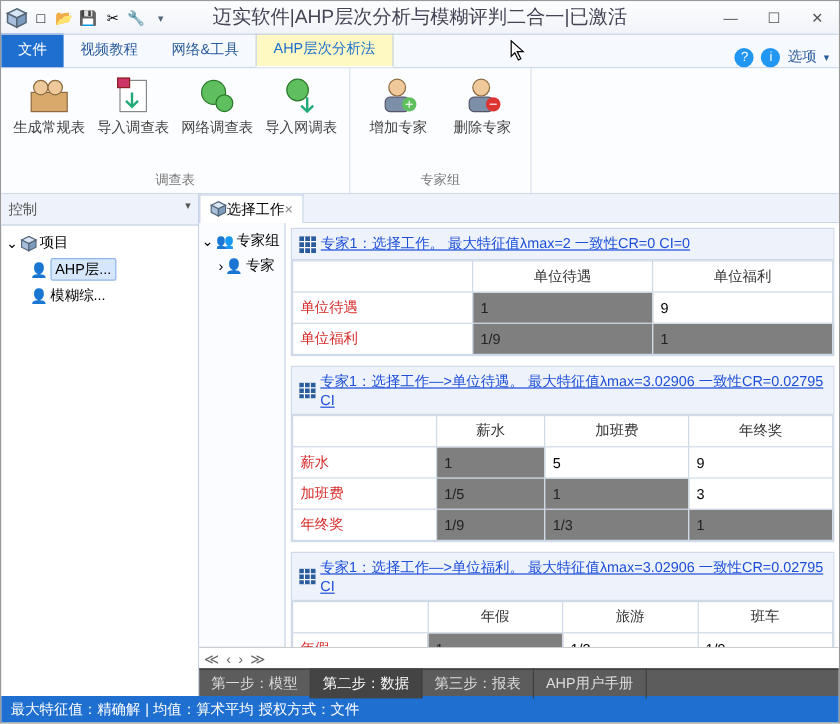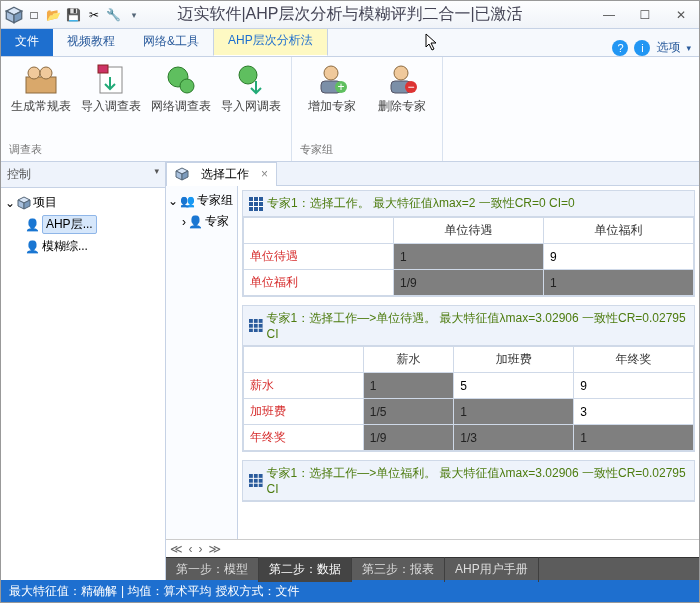--- a/index.html
+++ b/index.html
@@ -15,38 +15,38 @@
 .rtab.file{background:#1e6fcf;color:#fff}
 .rtab.active{background:#fef9c3;border:1px solid #c6d2e5;border-bottom:1px solid #fff;color:#1e6fcf}
 .rright{margin-left:auto;display:flex;align-items:center;gap:6px;padding-right:8px;color:#2a5b9c}
 .rright .ico{width:16px;height:16px;border-radius:50%;display:inline-block}
 .ribbon-body{height:105px;background:#fcfdff;border-bottom:1px solid #c6d2e5;display:flex}
 .rgroup{border-right:1px solid #d9e2ef;padding:4px 8px 2px 8px;display:flex;flex-direction:column}
 .rgitems{display:flex;gap:6px;flex:1}
 .rbtn{display:flex;flex-direction:column;align-items:center;justify-content:flex-start;width:64px;cursor:pointer;padding-top:2px}
 .ricon{width:34px;height:34px;display:flex;align-items:center;justify-content:center;margin-bottom:2px}
 .rlabel{text-align:center;color:#444;line-height:14px}
-.rglabel{text-align:left;color:#777;font-size:11px;padding:2px 0}
+.rglabel{text-align:center;color:#777;font-size:11px;padding:2px 0}
 .workspace{display:flex;height:calc(100% - 28px - 28px - 105px - 22px)}
 .leftpanel{width:165px;border-right:1px solid #c6d2e5;display:flex;flex-direction:column}
 .panelhdr{background:#eef3fb;border-bottom:1px solid #c6d2e5;padding:4px 6px;color:#555}
 .tree{padding:4px;flex:1;overflow:auto}
 .tnode{display:flex;align-items:center;gap:2px;padding:2px 0;cursor:pointer}
 .tchild{padding-left:20px}
 .tsel{background:#d6e7fb;border:1px solid #8fb6e8;border-radius:2px;padding:0 3px}
 .rightpanel{flex:1;display:flex;flex-direction:column;min-width:0}
 .doctab{height:24px;background:#eef3fb;border-bottom:1px solid #c6d2e5;display:flex;align-items:center}
-.doctabitem{display:flex;align-items:center;gap:12px;background:#fff;border:1px solid #c6d2e5;border-bottom:none;padding:3px 8px}
+.doctabitem{display:flex;align-items:center;gap:0;background:#fff;border:1px solid #c6d2e5;border-bottom:none;padding:3px 8px}
 .splitbody{flex:1;display:flex;min-height:0}
 .midtree{width:72px;border-right:1px solid #c6d2e5;background:#fafcff;padding:4px 2px;overflow:hidden}
 .midtree .tnode{font-size:11px}
 .content{flex:1;overflow:auto;background:#fff;padding:4px}
 .blk{border:1px solid #cfd9e8;margin-bottom:8px}
 .blkh{background:#eef3fb;padding:4px 6px;display:flex;align-items:center;gap:4px;border-bottom:1px solid #cfd9e8}
-.blkh .link{color:#4d7c0f;cursor:pointer}
+.blkh .link{color:#1d4ed8;text-decoration:underline;cursor:pointer}
 .tbl{width:100%;border-collapse:collapse}
 .tbl th,.tbl td{border:1px solid #cfd9e8;padding:4px 6px;text-align:left;height:26px}
 .tbl th{font-weight:normal;color:#333;text-align:center;background:#fff}
 .redlbl{color:#d62b2b}
 .diag{background:#7f7f7f;color:#222}
 .bottomtabs{height:23px;background:#5c5c5c;display:flex;align-items:center;color:#ddd;border-top:1px solid #333}
 .btab{padding:4px 10px;border-right:1px solid #3f3f3f;cursor:pointer}
 .btab.active{background:#444;color:#fff}
 .pager{height:18px;background:#fff;border-top:1px solid #ccc;display:flex;align-items:center;padding:0 4px;gap:6px;color:#666}
 .statusbar{height:22px;background:#1e6fcf;color:#fff;display:flex;align-items:center;padding:0 8px;gap:4px;font-size:11px}
@@ -304,20 +304,36 @@
                 <svg viewBox="0 0 14 14">
                   <rect width="14" height="14" fill="#2a5b9c"></rect>
                   <line x1="0" y1="4.5" x2="14" y2="4.5" stroke="#fff"></line>
                   <line x1="0" y1="9.5" x2="14" y2="9.5" stroke="#fff"></line>
                   <line x1="4.5" y1="0" x2="4.5" y2="14" stroke="#fff"></line>
                   <line x1="9.5" y1="0" x2="9.5" y2="14" stroke="#fff"></line>
                 </svg>
               </span>
               <span class="link">专家1：选择工作—&gt;单位福利。 最大特征值λmax=3.02906  一致性CR=0.02795 CI</span>
             </div>
+          <table class="tbl">
+            <tbody>
+                <tr>
+                  <th></th>
+                  <th>年假</th>
+                  <th>旅游</th>
+                  <th>班车</th>
+                </tr>
+            <tr>
+                  <td class="redlbl">年假</td>
+                  <td class="diag">1</td>
+                  <td>1/3</td>
+                  <td>1/9</td>
+                </tr>
+          </tbody>
+            </table>
         </div>
 
       </div>
     </div>
     <div class="pager">
       <span>≪</span>
       <span>‹</span>
       <span>›</span>
       <span>≫</span>
     </div>

